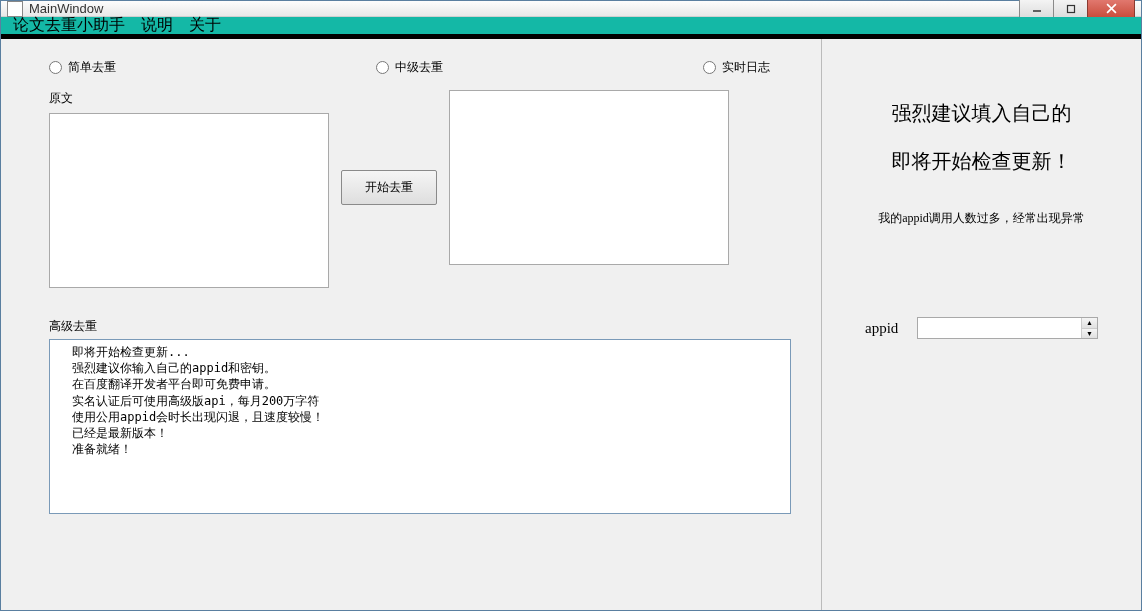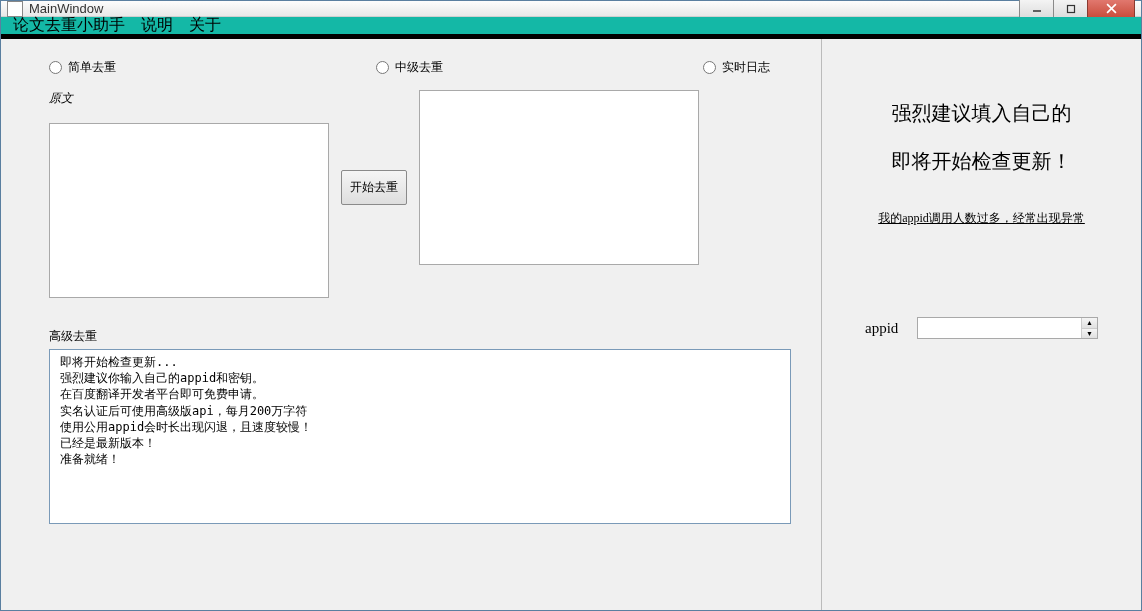--- a/index.html
+++ b/index.html
@@ -114,77 +114,75 @@
     }
     .io-row {
       display: flex;
       align-items: flex-start;
       gap: 12px;
       margin-bottom: 30px;
     }
     .io-col { display: flex; flex-direction: column; }
     .io-label {
       font-size: 12px;
-      margin-bottom: 16px;
-      font-style: italic;
+      margin-bottom: 6px;
     }
     textarea.io-area {
       width: 280px;
       height: 175px;
       border: 1px solid #a9a9a9;
       background: #fff;
       resize: none;
       font-family: inherit;
       font-size: 12px;
       padding: 2px;
     }
     .start-col {
       display: flex;
       align-items: center;
       height: 195px;
       justify-content: center;
     }
     .start-btn {
-      padding: 8px 8px;
+      padding: 8px 23px;
       border: 1px solid #8a8a8a;
       background: linear-gradient(to bottom, #f5f5f5, #dedede);
       font-size: 12px;
       cursor: default;
       border-radius: 2px;
       font-family: inherit;
     }
     .log-label {
       font-size: 12px;
       margin-bottom: 4px;
     }
     .log-area {
       width: 742px;
       height: 175px;
       border: 1px solid #7a9ab8;
       background: #fff;
       font-family: "SimSun", monospace;
       font-size: 12px;
-      padding: 4px 10px;
+      padding: 4px 22px;
       white-space: pre;
       overflow: auto;
       line-height: 1.35;
     }
     .advice-big {
       font-family: "SimSun", serif;
       font-size: 20px;
       text-align: center;
       line-height: 2.4;
       margin-top: 20px;
       margin-bottom: 25px;
     }
     .advice-note {
       font-family: "SimSun", serif;
       font-size: 12px;
       margin-bottom: 90px;
-      text-decoration: underline;
     }
     .cred-row {
       display: flex;
       align-items: center;
       margin-bottom: 28px;
       gap: 4px;
     }
     .cred-label {
       font-family: "SimSun", serif;
       font-size: 15px;

